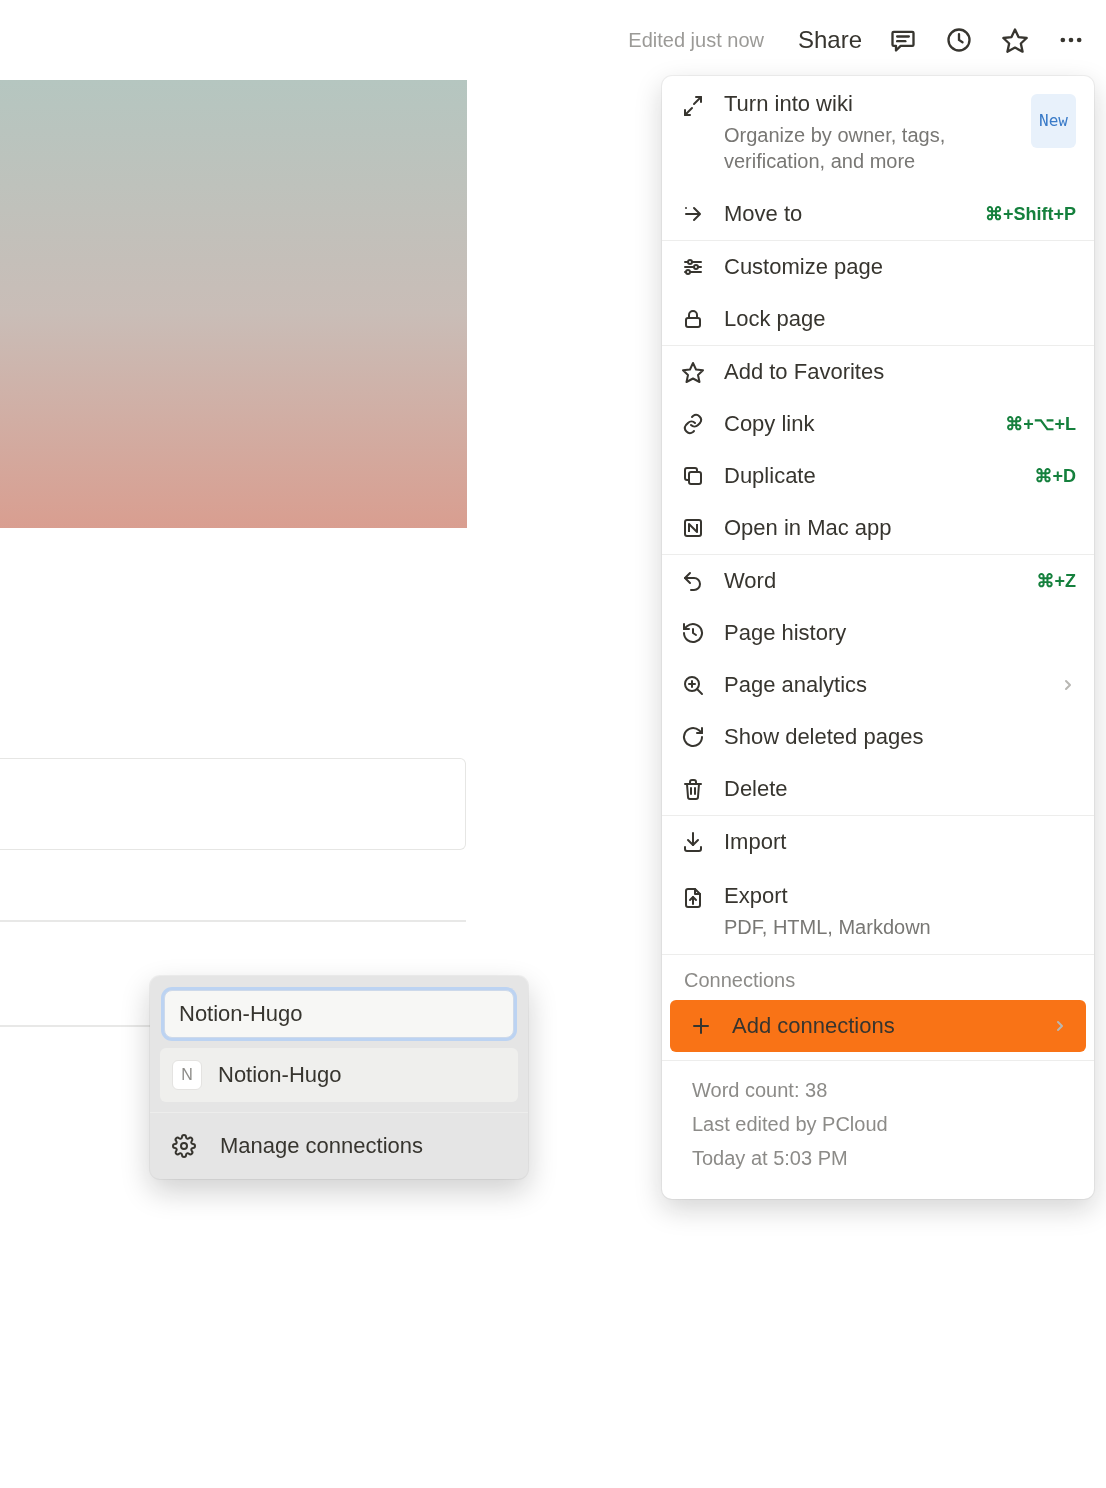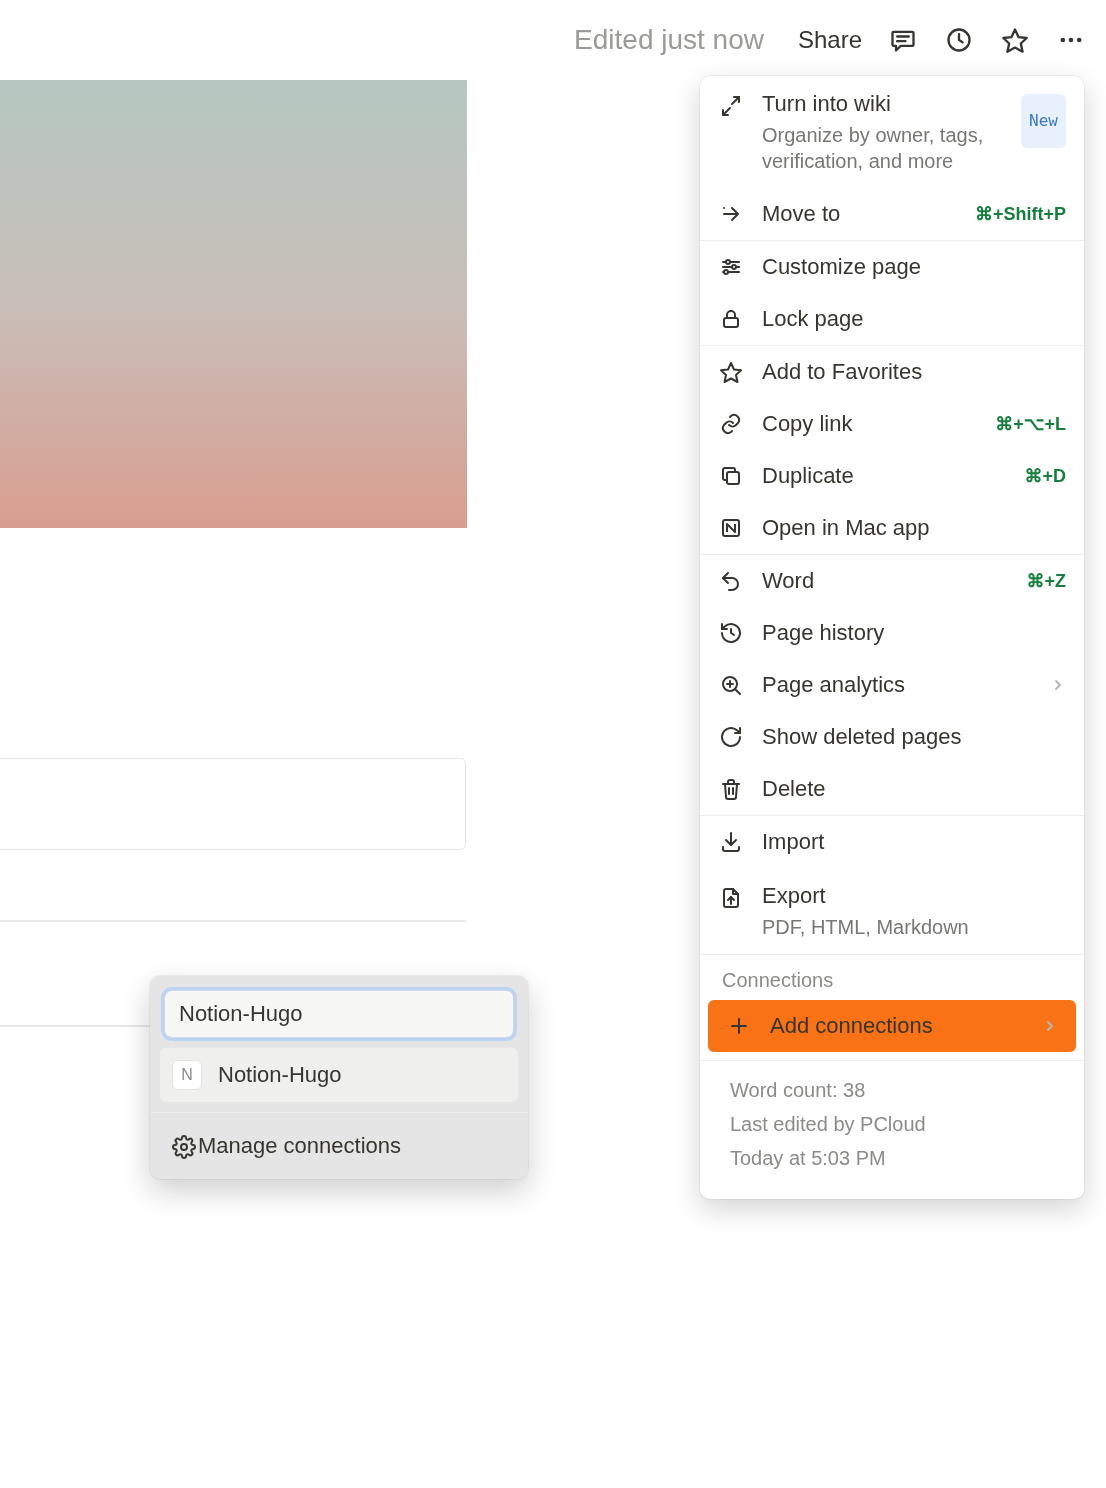--- a/index.html
+++ b/index.html
@@ -18,21 +18,21 @@
       height: 80px;
       display: flex;
       align-items: center;
       justify-content: flex-end;
       padding: 0 20px;
       gap: 26px;
       background: #fff;
     }
     .topbar .edited {
       color: #9b9a97;
-      font-size: 28px;
+      font-size: 20px;
       margin-right: 8px;
     }
     .topbar .share {
       color: #37352f;
       font-size: 24px;
       font-weight: 500;
     }
     .topbar .icon {
       width: 30px; height: 30px;
       display: inline-flex;
@@ -61,22 +61,22 @@
       border-top: 2px solid #e8e8e7;
     }
     .hr-body2 {
       position: absolute;
       left: 0; top: 1025px;
       width: 466px;
       border-top: 2px solid #e8e8e7;
     }
     .menu {
       position: absolute;
-      top: 76px; right: 22px;
-      width: 384px;
+      top: 76px; right: 12px;
+      width: 432px;
       background: #fff;
       border-radius: 10px;
       box-shadow: 0 0 0 1px rgba(15,15,15,.05), 0 10px 28px rgba(15,15,15,.18);
       overflow: hidden;
     }
     .menu-section { padding: 0; }
     .menu-sep { border-top: 1px solid #ededec; }
     .menu-item {
       display: flex;
       align-items: flex-start;
@@ -173,21 +173,21 @@
     .conn-item .tile {
       width: 30px; height: 30px;
       border-radius: 6px;
       background: #fff;
       border: 1px solid #e4e3e1;
       display: inline-flex; align-items: center; justify-content: center;
       font-size: 16px; color: #8c8b88;
     }
     .conn-sep { border-top: 1px solid #ededec; margin: 10px 0; }
     .conn-manage {
-      display: flex; align-items: flex-end; gap: 2px;
+      display: flex; align-items: center; gap: 24px;
       padding: 10px 22px;
       font-size: 22px;
       color: #37352f;
     }
     svg { display: block; }
   </style>
 </head>
 <body>
 
 <div class="topbar">

